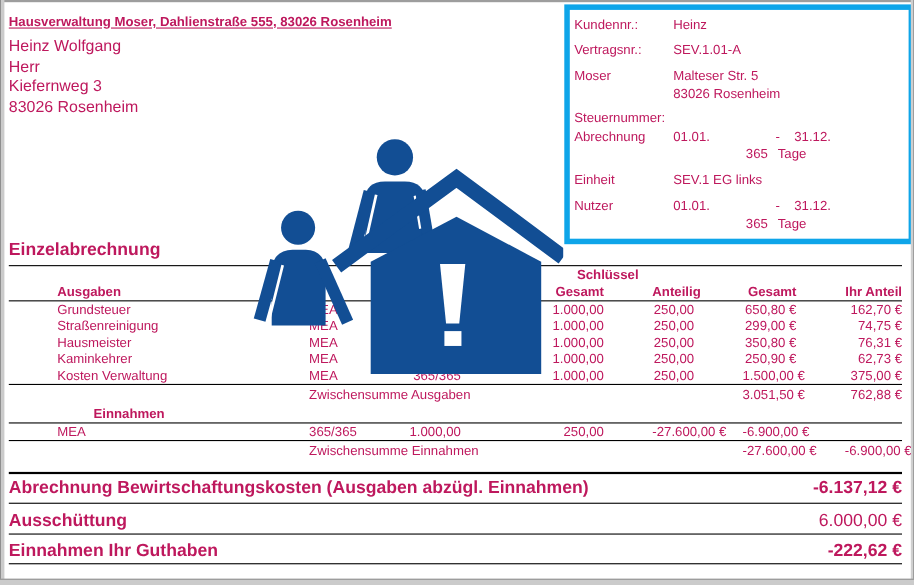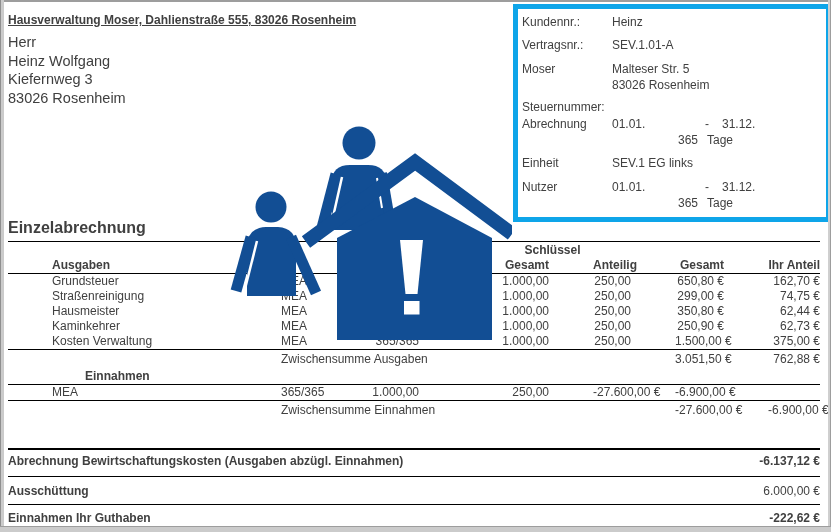--- a/index.html
+++ b/index.html
@@ -1,18 +1,18 @@
 <!DOCTYPE html>
 <html style="--brand-blue: #124E94;"><head>
 <meta charset="utf-8">
 <style>
   html,body{margin:0;padding:0;background:#fff;}
   #page{
     position:relative;width:831px;height:532px;background:#ffffff;
-    font-family:"Liberation Sans","DejaVu Sans",sans-serif;color:#404040;overflow:hidden;
+    font-family:"Liberation Sans","DejaVu Sans",sans-serif;color:#be185d;overflow:hidden;
   }
   
   .edge-top{position:absolute;top:0;left:0;right:0;height:2px;background:#9d9d9d;}
   .edge-right{position:absolute;top:0;right:0;bottom:0;width:3px;background:linear-gradient(to left,#9d9d9d 1px,#cfcfcf 1px);}
   .edge-left{position:absolute;top:0;left:0;bottom:0;width:4px;background:linear-gradient(to right,#8f8f8f 1px,#cbcbcb 1px);}
   .edge-bottom{position:absolute;left:0;right:0;bottom:0;height:6px;background:linear-gradient(to bottom,#9d9d9d 1px,#cbcbcb 1px);}
 
   .sender{position:absolute;left:8px;top:13px;font-size:12px;font-weight:bold;text-decoration:underline;white-space:nowrap;}
   .recipient{position:absolute;left:8px;top:33px;font-size:14.5px;line-height:18.5px;}
 
@@ -33,39 +33,39 @@
   .grouphead{height:16px;line-height:16px;}
   .grouphead .schluessel{grid-column:4/6;text-align:center;padding-left:55px;font-weight:bold;}
   .colhead{height:18px;line-height:17px;border-bottom:1px solid #000;font-weight:bold;}
   .body-rows{border-bottom:1px solid #000;}
   .subrow{height:16px;line-height:14px;padding-top:2px;}
   .subrow .sublabel{grid-column:2/4;}
   .incomehead{height:16px;line-height:14px;padding-top:2px;border-bottom:1px solid #000;font-weight:bold;padding-left:33px;}
   .incrow{height:15px;line-height:15px;border-bottom:1px solid #000;}
 
   
-  .summary{position:absolute;left:8px;top:448px;width:812px;font-size:12px;font-weight:bold;}
+  .summary{position:absolute;left:8px;top:429px;width:812px;font-size:16px;font-weight:bold;}
   .sum-row{display:flex;justify-content:space-between;border-top:1px solid #000;}
   .sum-row.first{border-top:2px solid #000;height:22px;padding-top:4px;}
   .sum-row.mid{height:20px;padding-top:7px;}
   .sum-row.last{height:20px;padding-top:6px;border-bottom:1px solid #000;}
   .sum-val.regular{font-weight:normal;}
 
   
   .graphic{position:absolute;left:220px;top:110px;width:292px;height:240px;color:var(--brand-blue,#124E94);}
 </style>
 </head>
 <body>
 
 <div id="page">
 
   <div class="sender">Hausverwaltung Moser, Dahlienstraße 555, 83026 Rosenheim</div>
   <div class="recipient">
+    <div>Heinz Wolfgang</div>
     <div>Herr</div>
-    <div>Heinz Wolfgang</div>
     <div>Kiefernweg 3</div>
     <div>83026 Rosenheim</div>
   </div>
 
   <div class="infobox">
     <span class="ib-abs" style="left:4px;top:6px">Kundennr.:</span>
     <span class="ib-abs" style="left:94px;top:6px">Heinz</span>
     <span class="ib-abs" style="left:4px;top:29px">Vertragsnr.:</span>
     <span class="ib-abs" style="left:94px;top:29px">SEV.1.01-A</span>
     <span class="ib-abs" style="left:4px;top:53px">Moser</span>
@@ -124,21 +124,21 @@
         <div class="c num">299,00 €</div>
         <div class="c num">74,75 €</div>
       </div>
       <div class="trow">
         <div class="c">Hausmeister</div>
         <div class="c">MEA</div>
         <div class="c num">365/365</div>
         <div class="c num">1.000,00</div>
         <div class="c num">250,00</div>
         <div class="c num">350,80 €</div>
-        <div class="c num">62,44 €</div>
+        <div class="c num">76,31 €</div>
       </div>
       <div class="trow">
         <div class="c">Kaminkehrer</div>
         <div class="c">MEA</div>
         <div class="c num">365/365</div>
         <div class="c num">1.000,00</div>
         <div class="c num">250,00</div>
         <div class="c num">250,90 €</div>
         <div class="c num">62,73 €</div>
       </div>

